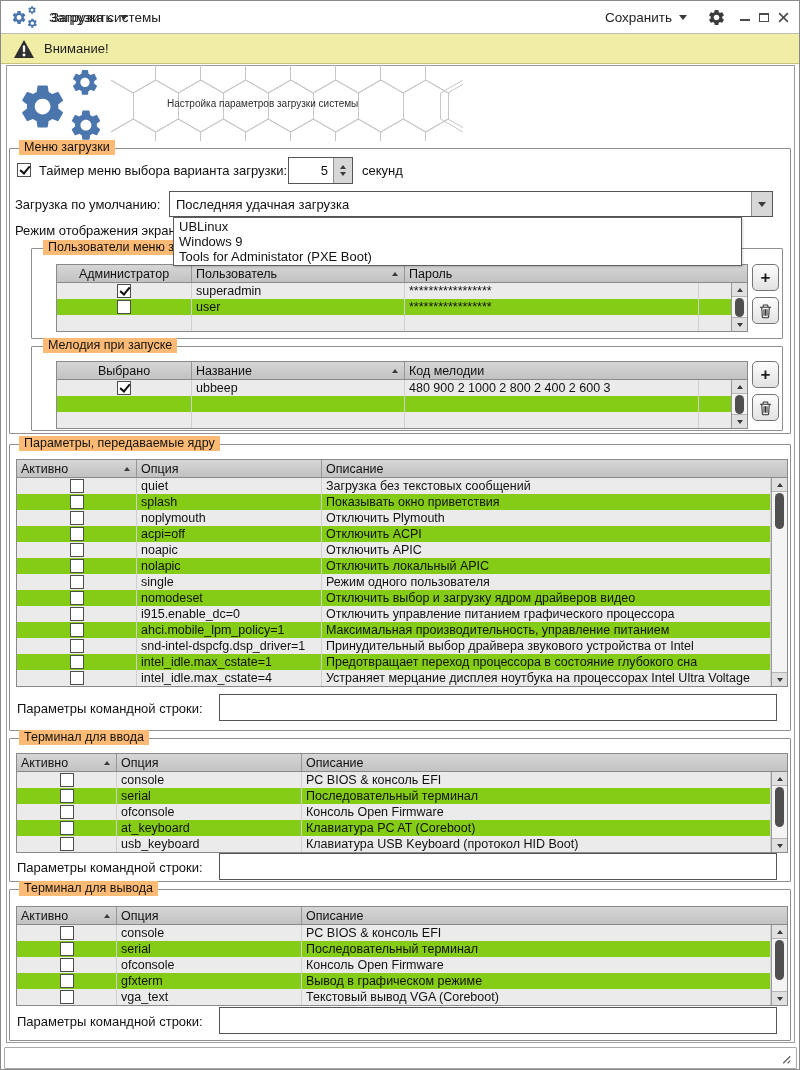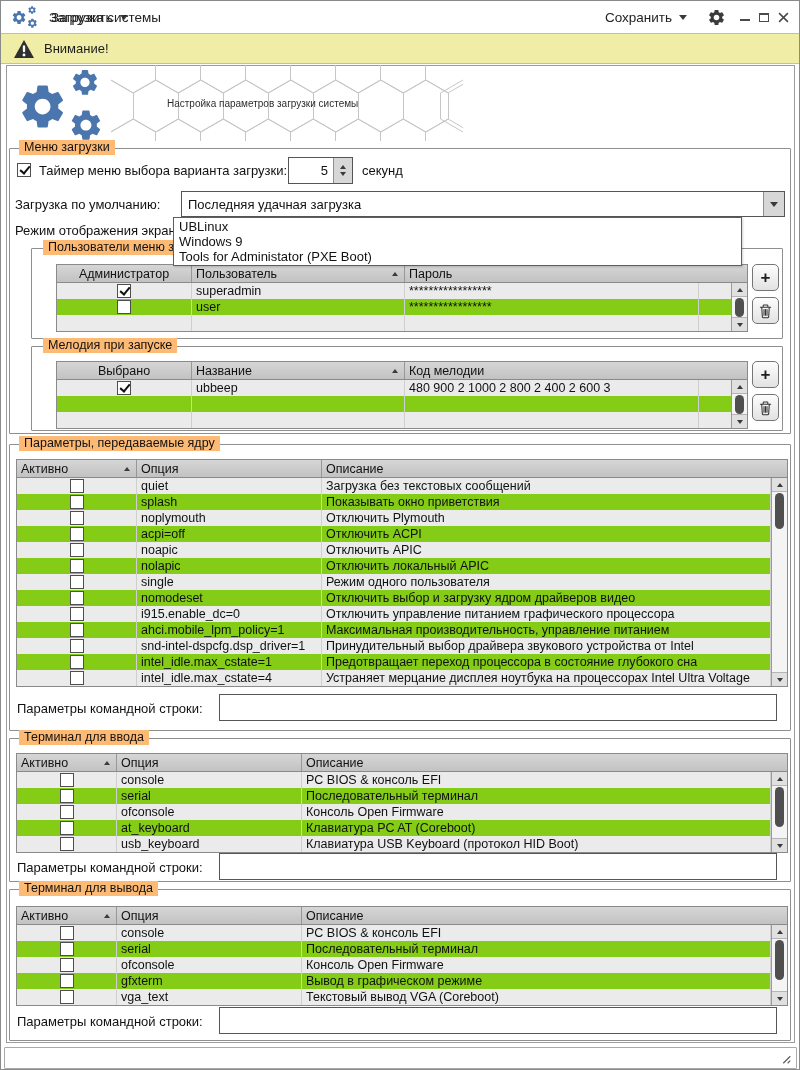--- a/index.html
+++ b/index.html
@@ -189,21 +189,21 @@
   <div class="spinner" style="left:287px;top:156px;width:65px;height:27px">
     <div class="spin-val">5</div>
     <div class="spin-btn">
       <span class="tri-up tri-sm-up"></span>
       <span class="tri-dn tri-sm-dn"></span>
     </div>
   </div>
   <span class="lbl" style="left:361px;top:162px">секунд</span>
 
   <span class="lbl" style="left:14px;top:196px">Загрузка по умолчанию:</span>
-  <div class="combo" style="left:180px;top:190px;width:604px;height:26px">
+  <div class="combo" style="left:168px;top:190px;width:604px;height:26px">
     <span class="combo-text">Последняя удачная загрузка</span>
     <span class="combo-btn">
         <span class="tri-dn"></span>
       </span>
   </div>
 
   <span class="lbl" style="left:14px;top:222px">Режим отображения экран</span>
 
   
   <div class="group" style="left:30px;top:247px;width:752px;height:91px"></div>

